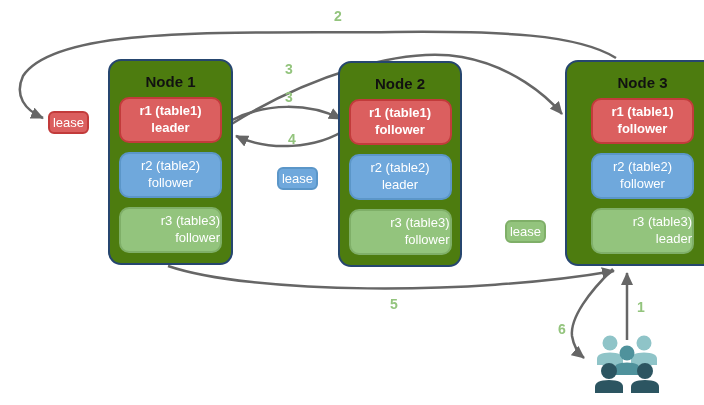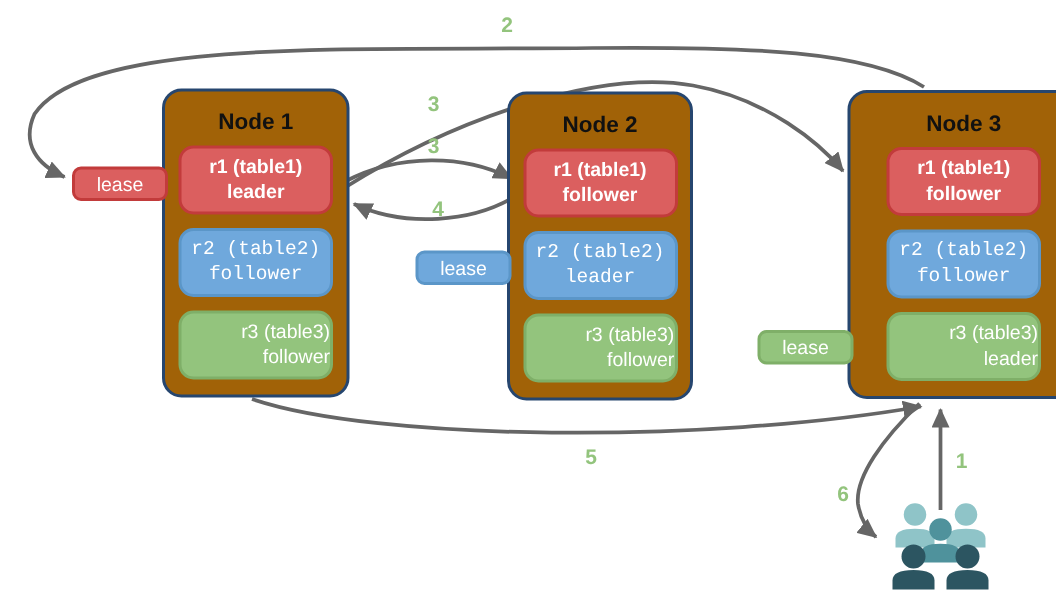--- a/index.html
+++ b/index.html
@@ -4,37 +4,37 @@
 <style>
   html,body { margin:0; padding:0; background:#ffffff; }
   #canvas {
     position:relative; width:704px; height:405px; background:#ffffff;
     font-family:"Liberation Sans", sans-serif; overflow:hidden;
   }
   svg.layer { position:absolute; left:0; top:0; width:704px; height:405px; }
 
   .node {
     position:absolute; box-sizing:border-box; height:206px;
-    background:#a16207; border:2px solid #26466F; border-radius:13px;
+    background:#4d7c0f; border:2px solid #26466F; border-radius:13px;
     display:flex; flex-direction:column; align-items:center; padding-top:12px;
     z-index:2;
   }
   .node-title { font-size:15px; font-weight:700; color:#111111; margin-bottom:7px; }
   .replica {
     width:103px; height:46px; box-sizing:border-box; border-radius:10px;
     border:2px solid; color:#ffffff; font-size:13px; line-height:1.3;
     display:flex; flex-direction:column; align-items:center; justify-content:center;
     margin-bottom:9px; text-align:center;
   }
   .replica.red   { background:#DB5F5F; border-color:#C23B3B;font-weight:bold; }
-  .replica.blue  { background:#6FA8DC; border-color:#5B96C8;font-family:Liberation Mono, monospace; }
+  .replica.blue  { background:#6FA8DC; border-color:#5B96C8; }
   .replica.green { background:#93C47D; border-color:#7FAF68;align-items:flex-end; }
 
   .lease {
-    position:absolute; box-sizing:border-box; width:64px; height:23px;
+    position:absolute; box-sizing:border-box; width:41px; height:23px;
     border-radius:6px; border:2px solid; color:#ffffff; font-size:13px;
     display:flex; align-items:center; justify-content:center; z-index:3;
   }
   .lease.red   { background:#DB5F5F; border-color:#C23B3B; left:48px;  top:111px; }
   .lease.blue  { background:#6FA8DC; border-color:#5B96C8; left:277px; top:167px; }
   .lease.green { background:#93C47D; border-color:#7FAF68; left:505px; top:220px; }
 
   .step {
     position:absolute; color:#93C47D; font-weight:700; font-size:14px;
     transform:translate(-50%,-50%); z-index:4;

